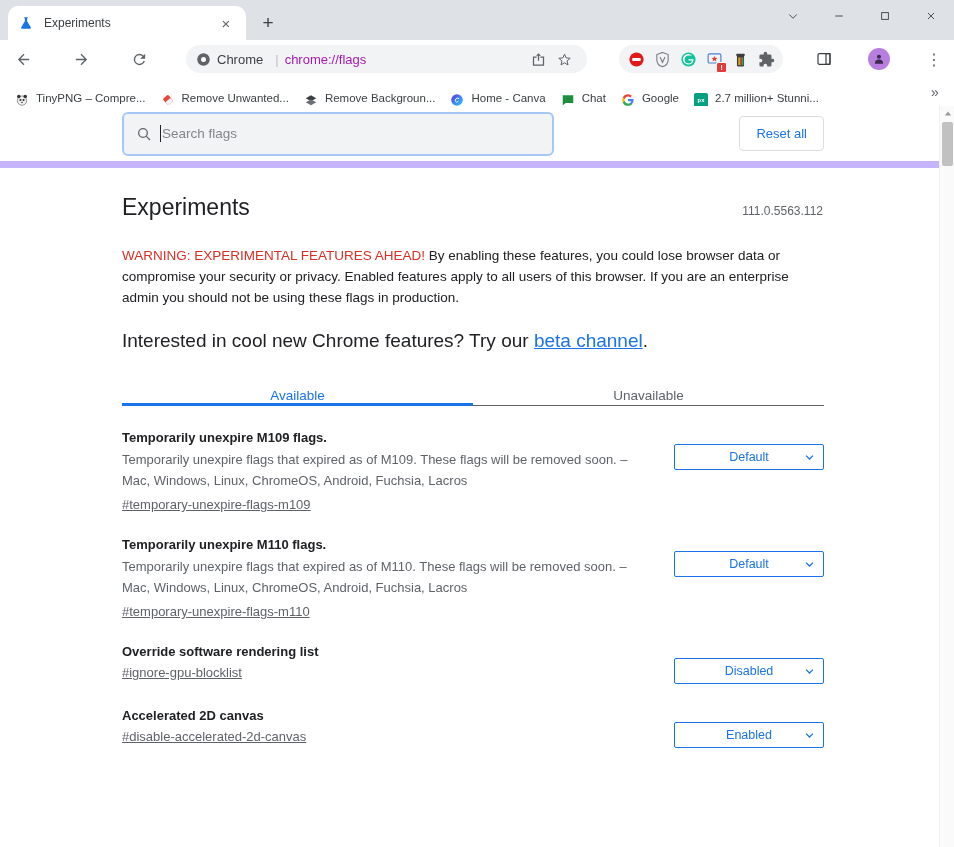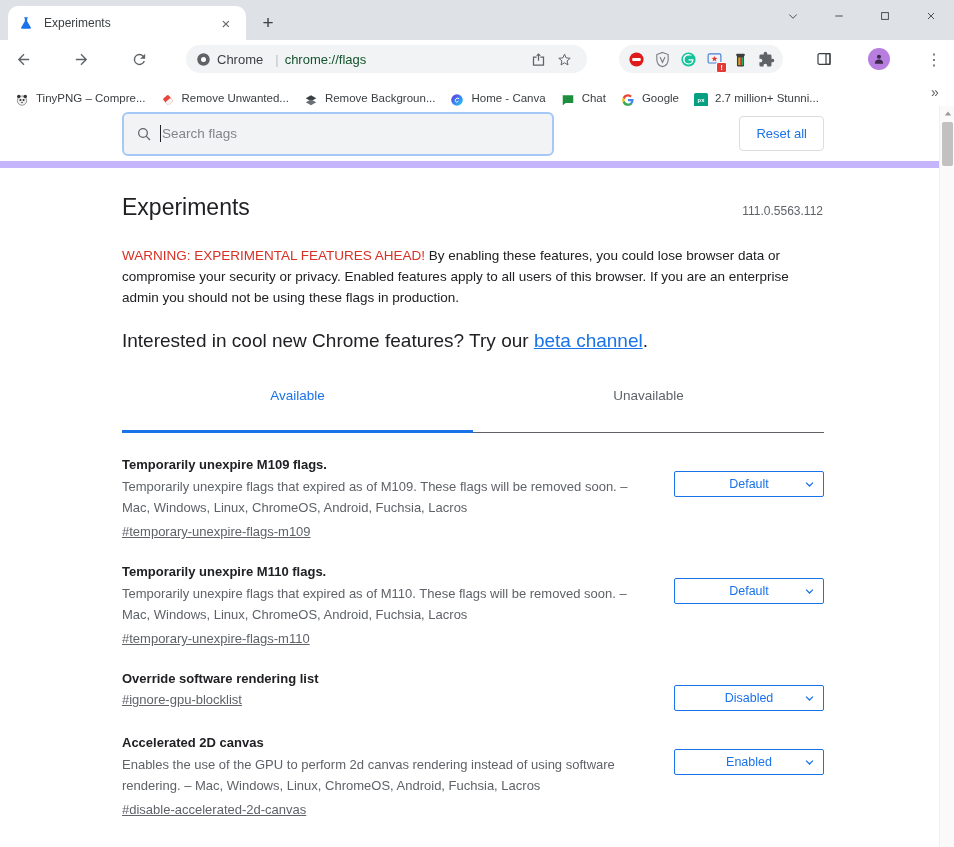--- a/index.html
+++ b/index.html
@@ -57,21 +57,21 @@
     width: 30px; height: 30px; display: flex; align-items: center;
     justify-content: center; border-radius: 50%; color: #5f6368; margin: 0 2px;
   }
   .omnibox {
     flex: 1; height: 28px; background: #f1f3f4; border-radius: 14px;
     display: flex; align-items: center; padding: 0 10px; margin: 0 6px;
     min-width: 0;
   }
   .omnibox-brand { font-size: 13px; color: #3c4043; margin: 0 6px 0 6px; }
   .omnibox-sep { color: #bdc1c6; margin: 0 6px; font-size: 13px; }
-  .omnibox-url { font-size: 13px; color: #14532d; white-space: nowrap; }
+  .omnibox-url { font-size: 13px; color: #a21caf; white-space: nowrap; }
   .omni-right { margin-left: auto; display: flex; align-items: center; }
   .omni-icon {
     width: 26px; height: 26px; display: flex; align-items: center;
     justify-content: center; color: #5f6368;
   }
   .ext-group {
     display: flex; align-items: center; background: #f1f3f4;
     border-radius: 14px; height: 28px; padding: 0 4px; margin-left: 2px;
   }
   .ext-icon {
@@ -150,21 +150,21 @@
   .warning { margin-top: 24px; font-size: 13.5px; line-height: 21px; color: #202124; max-width: 702px; }
   .warn-red { color: #d93025; }
   .beta-note { margin-top: 22px; font-size: 19px; color: #202124; }
   .beta-link { color: #1a73e8; text-decoration: underline; }
 
   .tabs {
     margin-top: 26px; display: flex; border-bottom: 1px solid #5f6368;
     width: 702px;
   }
   .tab-item {
-    flex: 1; text-align: center; font-size: 13.5px; padding: 10px 0 27px;
+    flex: 1; text-align: center; font-size: 13.5px; padding: 10px 0 0;
     color: #5f6368;
   }
   .tab-item.active { color: #1a73e8; border-bottom: 3px solid #1a73e8; margin-bottom: -1px; }
 
   .flag {
     display: flex; align-items: flex-start; padding-top: 24px;
     width: 702px;
   }
   .flag-text { width: 530px; }
   .flag-name { font-size: 13px; font-weight: bold; color: #202124; }
@@ -508,21 +508,20 @@
                     <path d="M3 6l5 5 5-5" stroke="#1a73e8" stroke-width="1.8" fill="none"></path>
                   </svg>
               </span>
             </div>
           </div>
         </div>
 
         <div class="flag">
           <div class="flag-text">
             <div class="flag-name">Accelerated 2D canvas</div>
-            <div class="flag-desc">Enables the use of the GPU to perform 2d canvas rendering instead of using software rendering. – Mac, Windows, Linux, ChromeOS, Android, Fuchsia, Lacros</div>
             <a class="flag-id">#disable-accelerated-2d-canvas</a>
           </div>
           <div class="flag-ctrl">
             <div class="select">
               <span>Enabled</span>
               <span class="select-chev">
                 <svg width="11" height="11" viewBox="0 0 16 16">
                     <path d="M3 6l5 5 5-5" stroke="#1a73e8" stroke-width="1.8" fill="none"></path>
                   </svg>
               </span>

